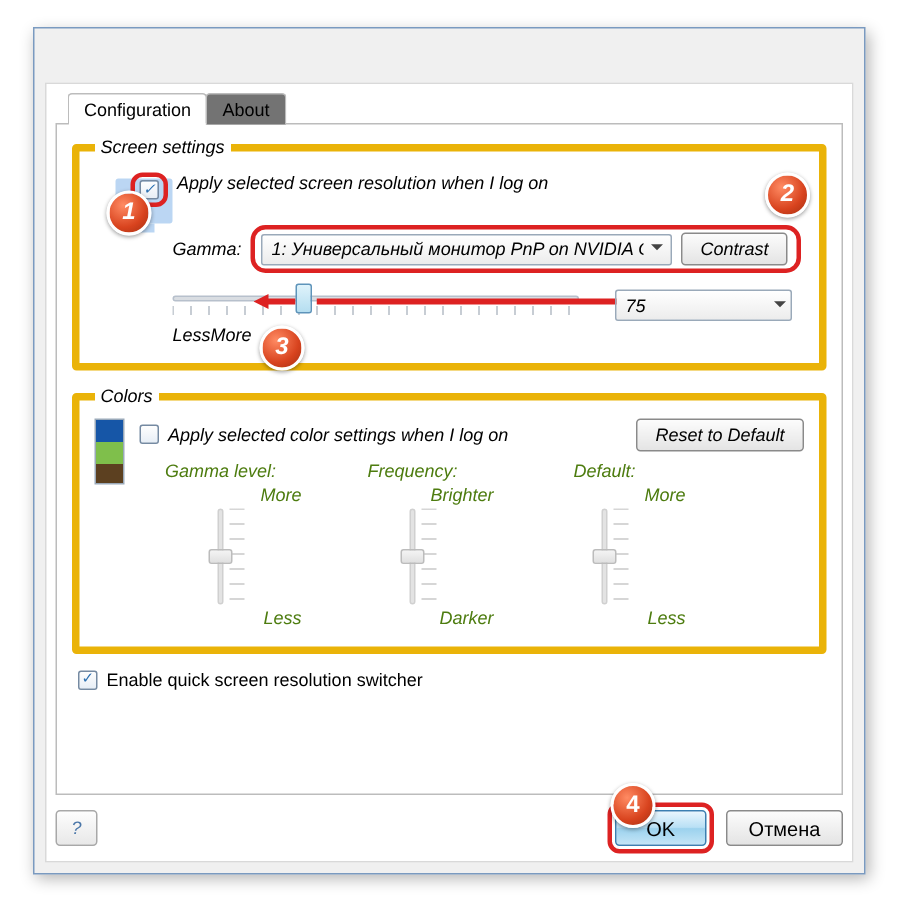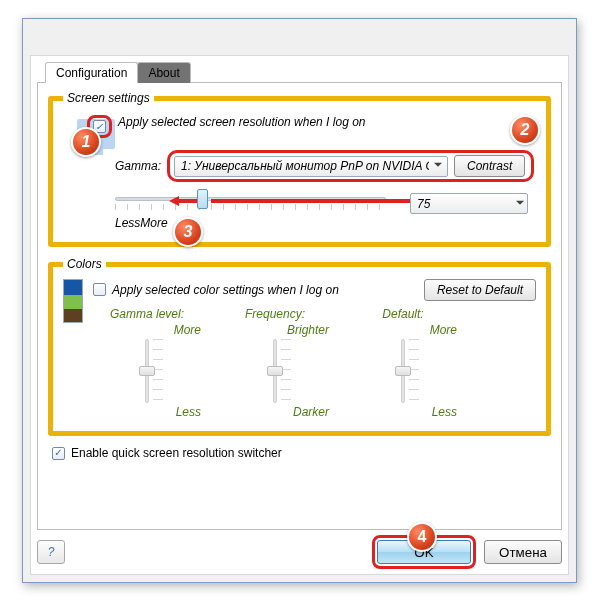--- a/index.html
+++ b/index.html
@@ -171,21 +171,21 @@
     border:1px solid #a8a8a8; border-radius:3px;
     background: linear-gradient(#fdfdfd,#e8e8e8);
     display:flex;align-items:center;justify-content:center;
     cursor:pointer; font-style:italic; color:#4a76a8;
   }
   .footer-spacer { flex:1; }
   .ok-wrap {
     border:3px solid #d22; border-radius:8px; padding:2px; margin-right:8px;
   }
   button.ok {
-    width:94px; height:24px;
+    width:61px; height:24px;
     border:1px solid #3c7fb1; border-radius:3px;
     background: linear-gradient(#eaf6fd,#b9e0f5 48%,#9cd2ee 52%,#c4e5f6);
     cursor:pointer;
   }
   button.cancel {
     width:78px; height:24px;
     border:1px solid #8a8a8a; border-radius:3px;
     background: linear-gradient(#fcfcfc,#e4e4e4);
     cursor:pointer;
   }

